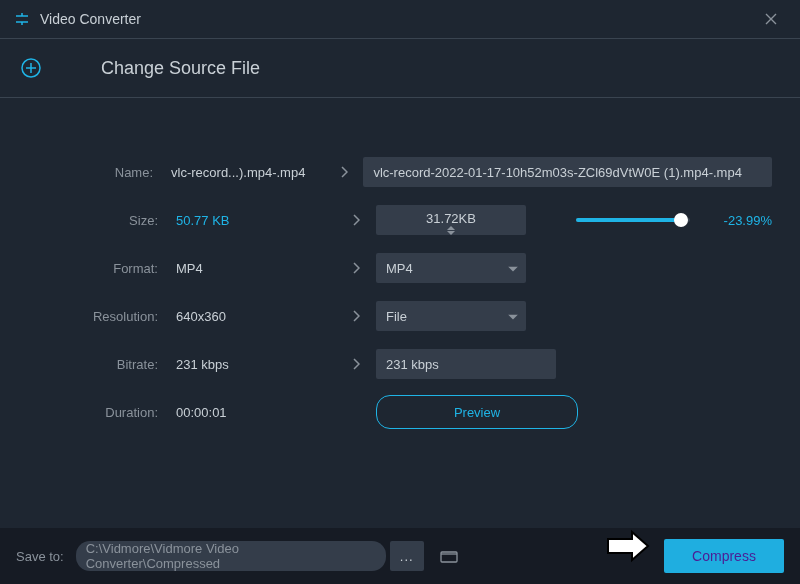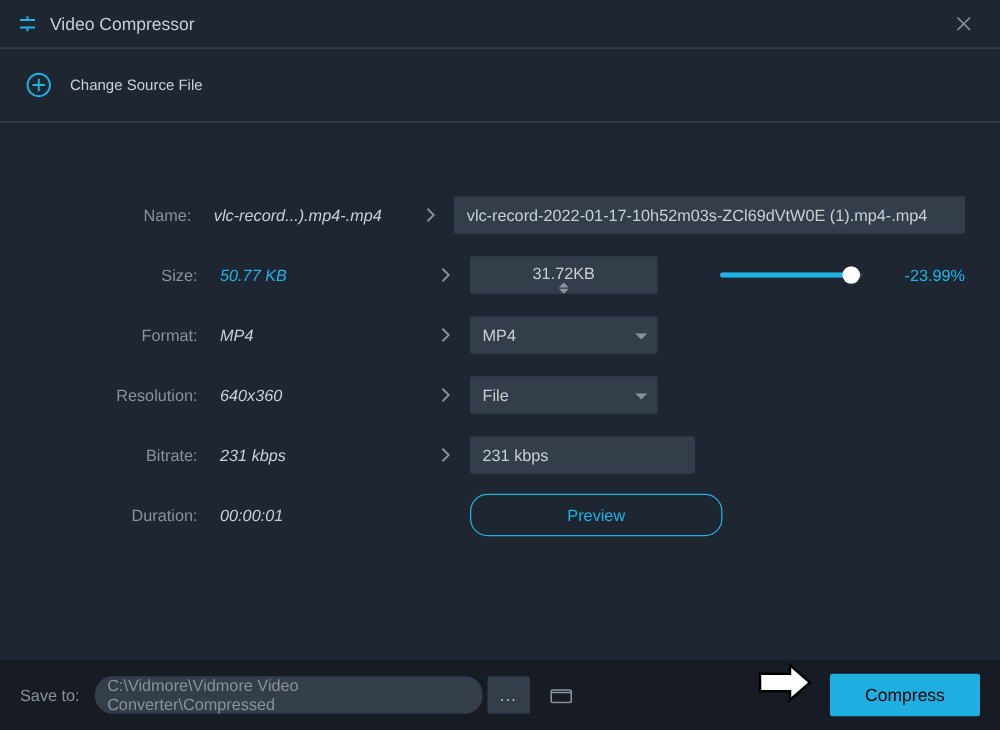--- a/index.html
+++ b/index.html
@@ -21,26 +21,26 @@
     border-bottom:1px solid var(--border);}
   .titlebar .app-icon{color:var(--accent);margin-right:10px;display:flex;}
   .titlebar .title{flex:0 0 auto;color:var(--text);font-size:14px;}
   .titlebar .spacer{flex:1;}
   .titlebar .close{width:30px;height:30px;display:flex;align-items:center;
     justify-content:center;color:var(--text-dim);cursor:pointer;}
   
   .src-row{display:flex;align-items:center;height:58px;padding:0 20px;
     border-bottom:1px solid var(--border);}
   .src-row .plus{color:var(--accent);display:flex;margin-right:14px;}
-  .src-row .lbl{color:var(--text);font-size:12px;}
+  .src-row .lbl{color:var(--text);font-size:18px;margin-left:45px;}
   
   .form{padding:50px 28px 0 28px;}
   .row{display:flex;align-items:center;height:48px;}
   .lbl{width:130px;text-align:right;color:var(--text-dim);padding-right:18px;}
-  .val{width:160px;color:var(--text);font-style:italic;}
+  .val{width:160px;color:var(--text);}
   .val.accent{color:var(--accent);}
   .chev{width:40px;display:flex;justify-content:center;color:var(--text-dim);}
   .chev svg{display:block;}
   .field{width:130px;height:30px;background:var(--input-bg);border:none;
     color:var(--text);padding:0 10px;display:flex;align-items:center;
     position:relative;border-radius:2px;}
   .field.wide{width:404px;}
   .field.num{width:130px;justify-content:flex-end;flex-direction:column;}
   .field .dd{position:absolute;right:8px;top:50%;transform:translateY(-50%);
     color:var(--text-dim);}
@@ -68,36 +68,36 @@
     padding:0 16px;}
   .footer .flbl{color:var(--text-dim);margin-right:12px;}
   .path{background:var(--input-bg);height:30px;width:290px;display:flex;
     align-items:center;padding:0 10px;color:var(--text-dim);border-radius:14px;}
   .dots{background:var(--input-bg);height:30px;width:34px;display:flex;
     align-items:center;justify-content:center;margin-left:4px;color:var(--text);
     border-radius:2px;cursor:pointer;letter-spacing:1px;}
   .open{width:30px;height:30px;display:flex;align-items:center;
     justify-content:center;margin-left:10px;color:var(--text-dim);cursor:pointer;}
   .footer .spacer{flex:1;}
-  .compress{width:120px;height:34px;background:var(--accent-bright);color:#000000;
+  .compress{width:120px;height:34px;background:var(--accent-bright);color:#4c1d95;
     display:flex;align-items:center;justify-content:center;border-radius:2px;
     cursor:pointer;font-size:14px;}
   
   .arrow{position:absolute;right:148px;bottom:18px;pointer-events:none;}
 </style>
 </head>
 <body>
 
 <div class="titlebar">
   <span class="app-icon">
     <svg width="16" height="16" viewBox="0 0 16 16">
         <path d="M2 5h12M2 11h12M8 2v3M8 11v3" stroke="currentColor" stroke-width="1.5" fill="none"></path>
       </svg>
   </span>
-  <span class="title">Video Compressor</span>
+  <span class="title">Video Converter</span>
   <span class="spacer"></span>
   <span class="close">
     <svg width="14" height="14" viewBox="0 0 14 14">
         <path d="M2 2l10 10M12 2L2 12" stroke="currentColor" stroke-width="1.4"></path>
       </svg>
   </span>
 </div>
 
 <div class="src-row">
   <span class="plus">

